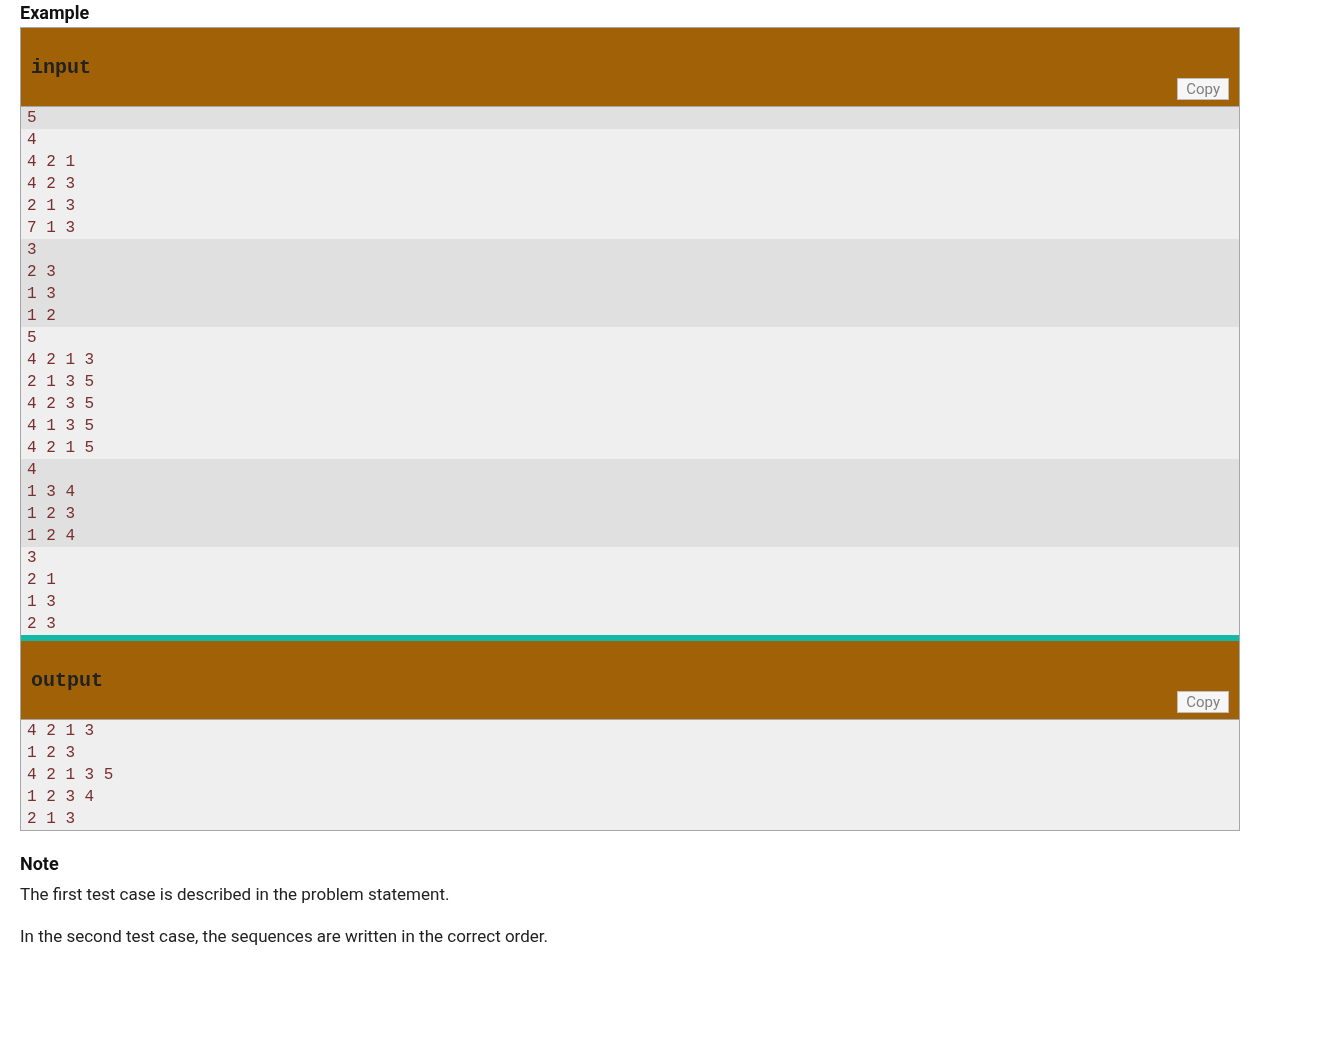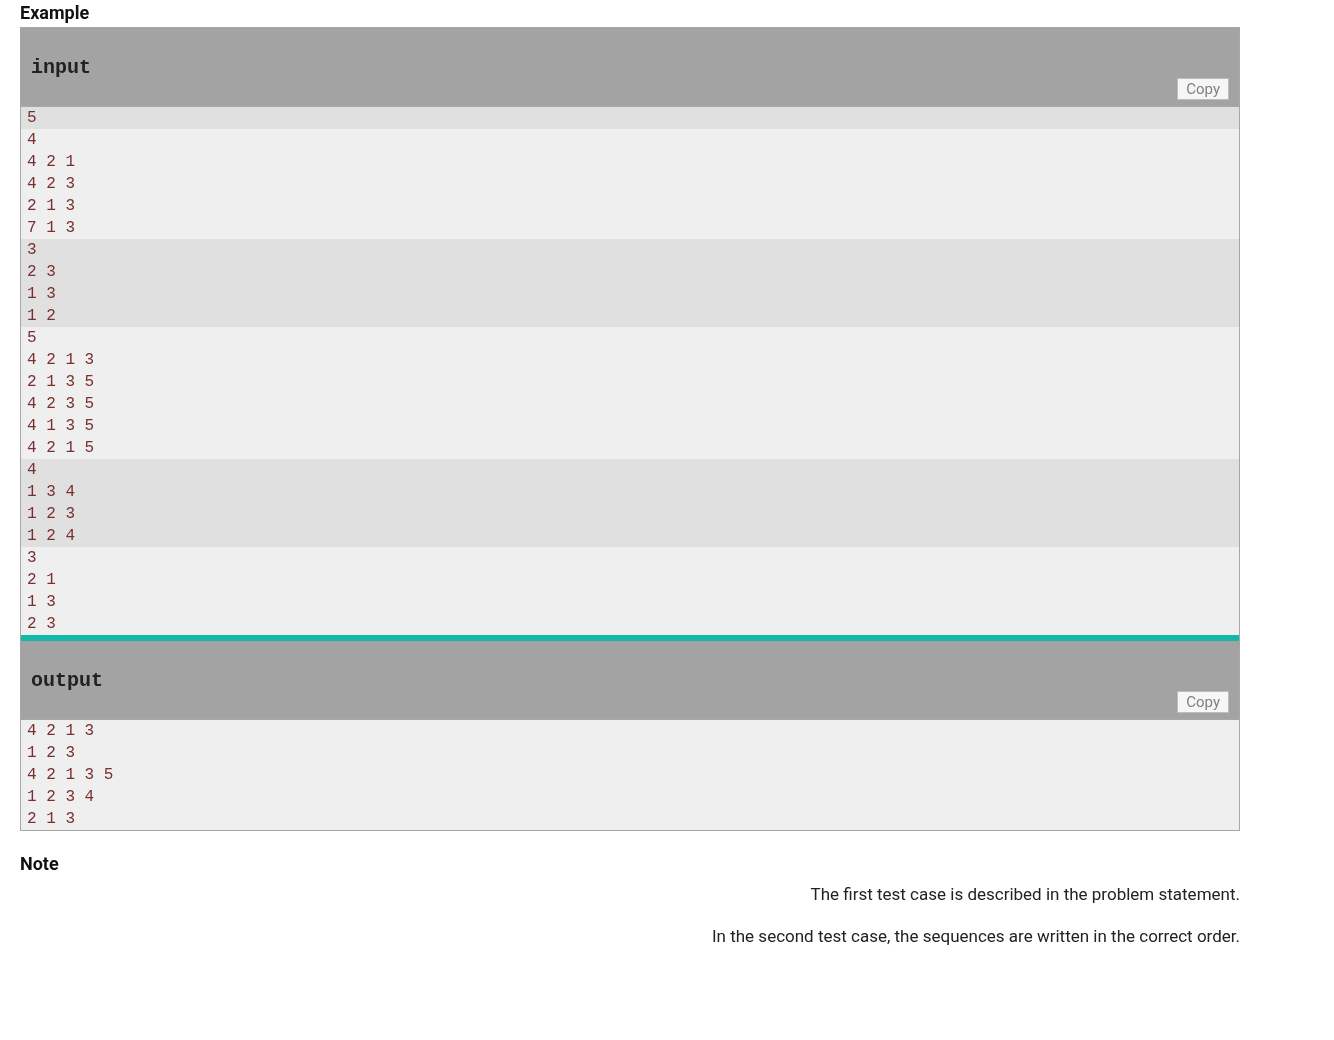--- a/index.html
+++ b/index.html
@@ -24,21 +24,21 @@
     border: 1px solid #a7a7a7;
     margin-bottom: 22px;
     background: #fff;
   }
   .example-header {
     display: flex;
     align-items: center;
     justify-content: space-between;
     padding: 6px 10px 6px 10px;
     border-bottom: 1px solid #a7a7a7;
-    background: #a3a3a3;
+    background: #a16207;
   }
   .example-header .label {
     font-family: Consolas, "Courier New", monospace;
     font-weight: 700;
     font-size: 20px;
     color: #222;
   }
   .copy-btn {
     border: 1px solid #bdbdbd;
     background: #f6f6f6;
@@ -63,21 +63,20 @@
   }
   
   .code-area .shade {
     background: #e0e0e0;
   }
   .note-body p {
     font-size: 17px;
     line-height: 24px;
     color: #222;
     margin: 8px 0 18px 0;
-    text-align: right;
   }
 </style>
 </head>
 <body>
 
 <div class="page">
 
   <div class="section-title">Example</div>
 
   <div class="example-block">

